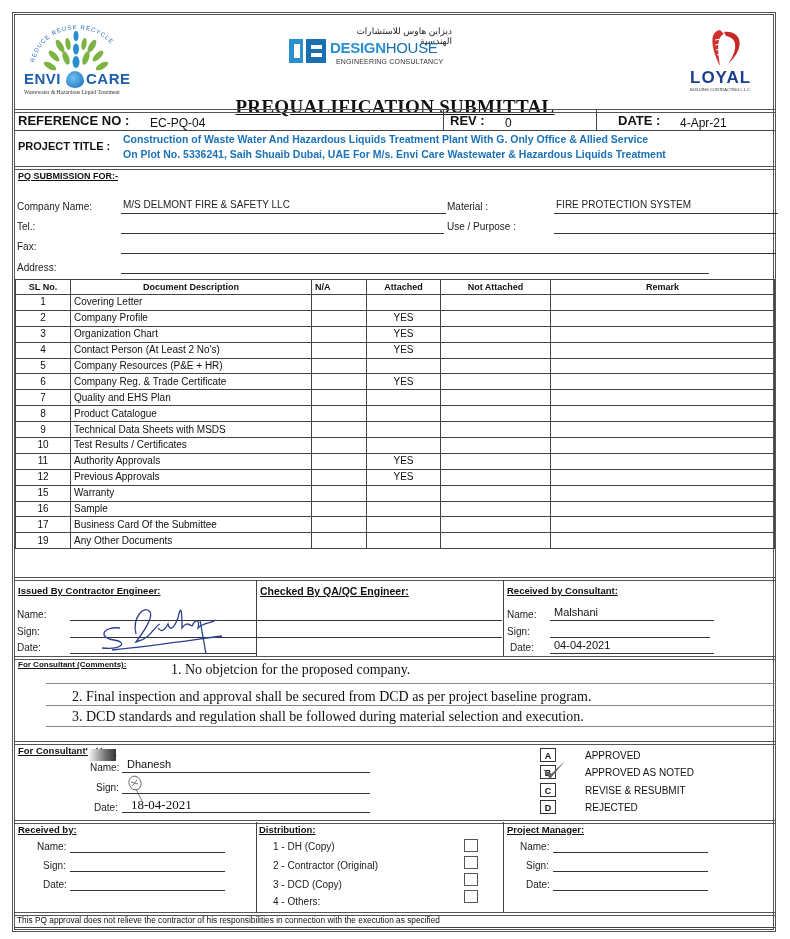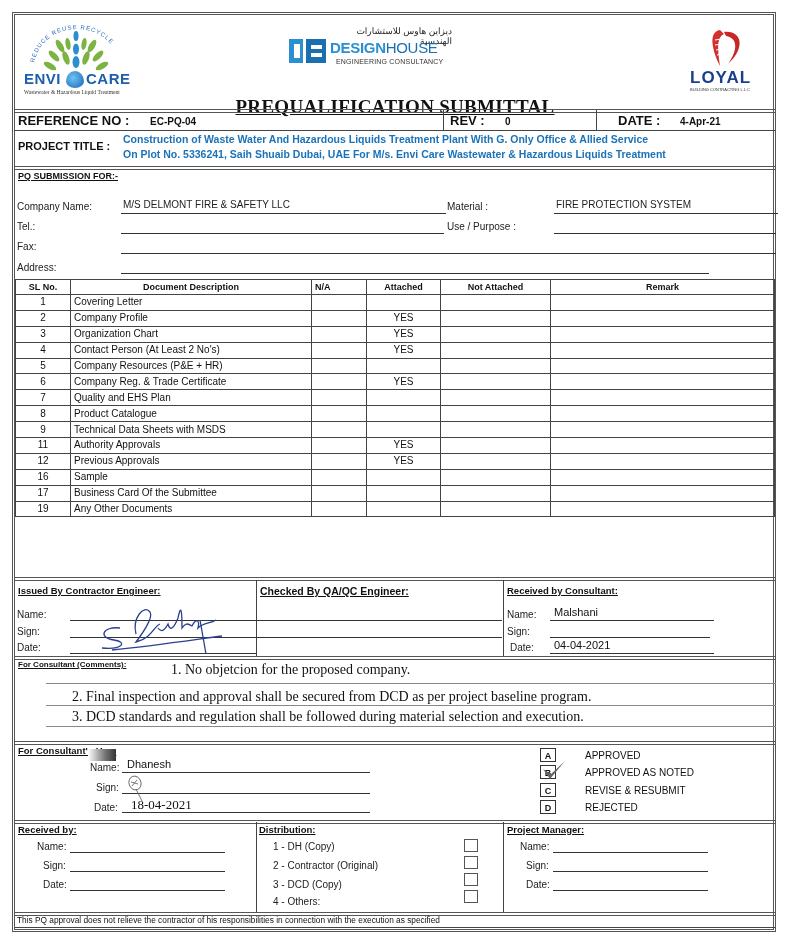--- a/index.html
+++ b/index.html
@@ -18,21 +18,21 @@
   .envi-sub{font-family:"Liberation Serif",serif;font-size:5.5px;color:#333;}
   .arc-text{font-size:6px;color:#2a6fb5;letter-spacing:1px;}
   .dh-main{font-size:15px;color:#2b8fd0;font-weight:bold;letter-spacing:-0.3px;}
   .dh-main span{font-weight:normal;color:#2b8fd0;}
   .dh-sub{font-size:7px;color:#333;letter-spacing:0.2px;}
   .dh-ar{font-size:9px;color:#222;direction:rtl;}
   .loyal{font-size:17px;color:#1a3f8f;font-weight:bold;letter-spacing:1px;}
   .loyal-sub{font-size:4px;color:#333;}
   .title{font-family:"Liberation Serif",serif;font-weight:bold;font-size:19px;text-decoration:underline;letter-spacing:0.3px;}
   .hdr-lbl{font-weight:bold;font-size:13px;}
-  .hdr-val{font-weight:bold;font-size:10px;}
+  .hdr-val{font-weight:normal;font-size:12px;}
   .proj{color:#1a72b8;font-weight:bold;font-size:10.5px;line-height:15px;white-space:nowrap;}
   table.docs{position:absolute;left:15px;top:279px;width:760px;border-collapse:collapse;font-size:10px;}
   table.docs td, table.docs th{border:1px solid #444;padding:0 3px;height:14.9px;line-height:14px;}
   table.docs th{font-weight:bold;font-size:9px;text-align:center;height:13px;}
   table.docs td.c{text-align:center;}
   .serif{font-family:"Liberation Serif",serif;}
   .box{position:absolute;width:16px;height:14px;border:1px solid #333;font-size:9px;font-weight:bold;text-align:center;line-height:14px;box-sizing:border-box;}
   .dist-box{position:absolute;width:14px;height:13px;border:1px solid #555;box-sizing:border-box;}
   .status-lbl{position:absolute;font-size:10px;font-weight:normal;white-space:nowrap;}
 </style>
@@ -222,32 +222,48 @@
       </tr>
       <tr>
         <td class="c">9</td>
         <td>Technical Data Sheets with MSDS</td>
         <td class="c"></td>
         <td class="c"></td>
         <td class="c"></td>
         <td></td>
       </tr>
       <tr>
+        <td class="c">10</td>
+        <td>Test Results / Certificates</td>
+        <td class="c"></td>
+        <td class="c"></td>
+        <td class="c"></td>
+        <td></td>
+      </tr>
+      <tr>
         <td class="c">11</td>
         <td>Authority Approvals</td>
         <td class="c"></td>
         <td class="c">YES</td>
         <td class="c"></td>
         <td></td>
       </tr>
       <tr>
         <td class="c">12</td>
         <td>Previous Approvals</td>
         <td class="c"></td>
         <td class="c">YES</td>
+        <td class="c"></td>
+        <td></td>
+      </tr>
+      <tr>
+        <td class="c">15</td>
+        <td>Warranty</td>
+        <td class="c"></td>
+        <td class="c"></td>
         <td class="c"></td>
         <td></td>
       </tr>
       <tr>
         <td class="c">16</td>
         <td>Sample</td>
         <td class="c"></td>
         <td class="c"></td>
         <td class="c"></td>
         <td></td>

